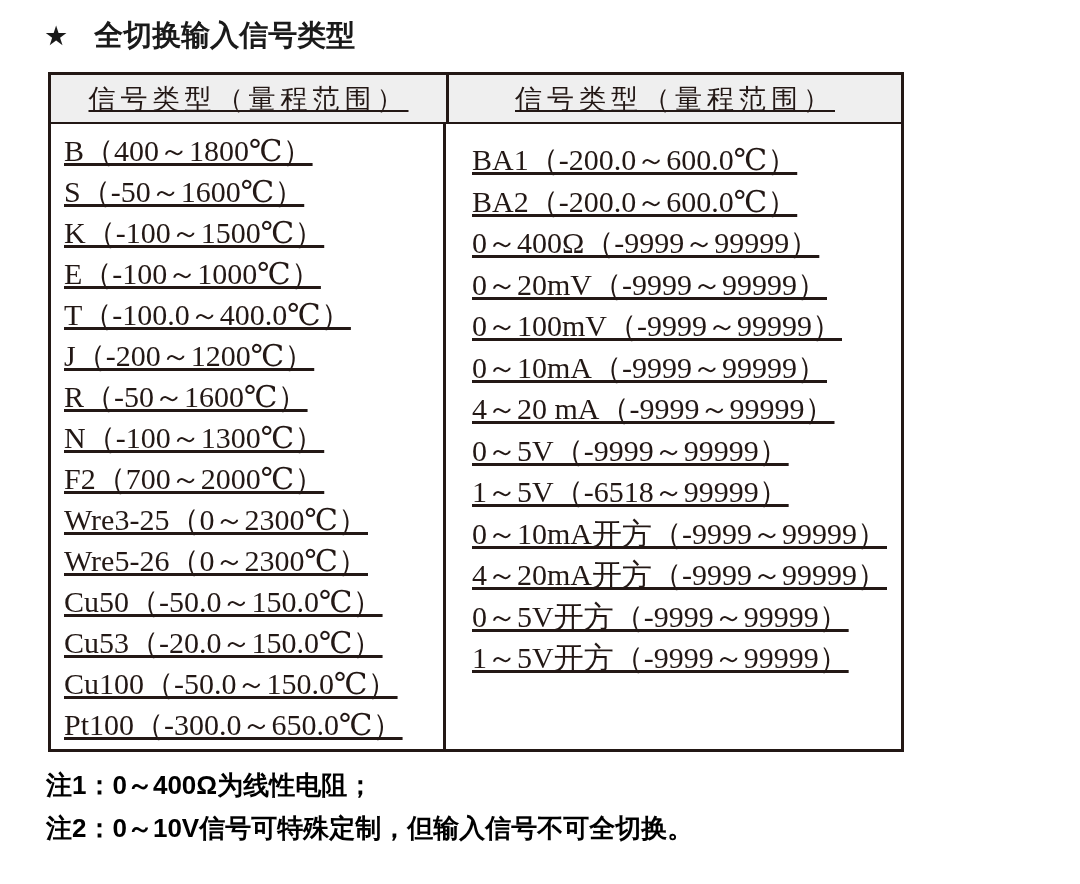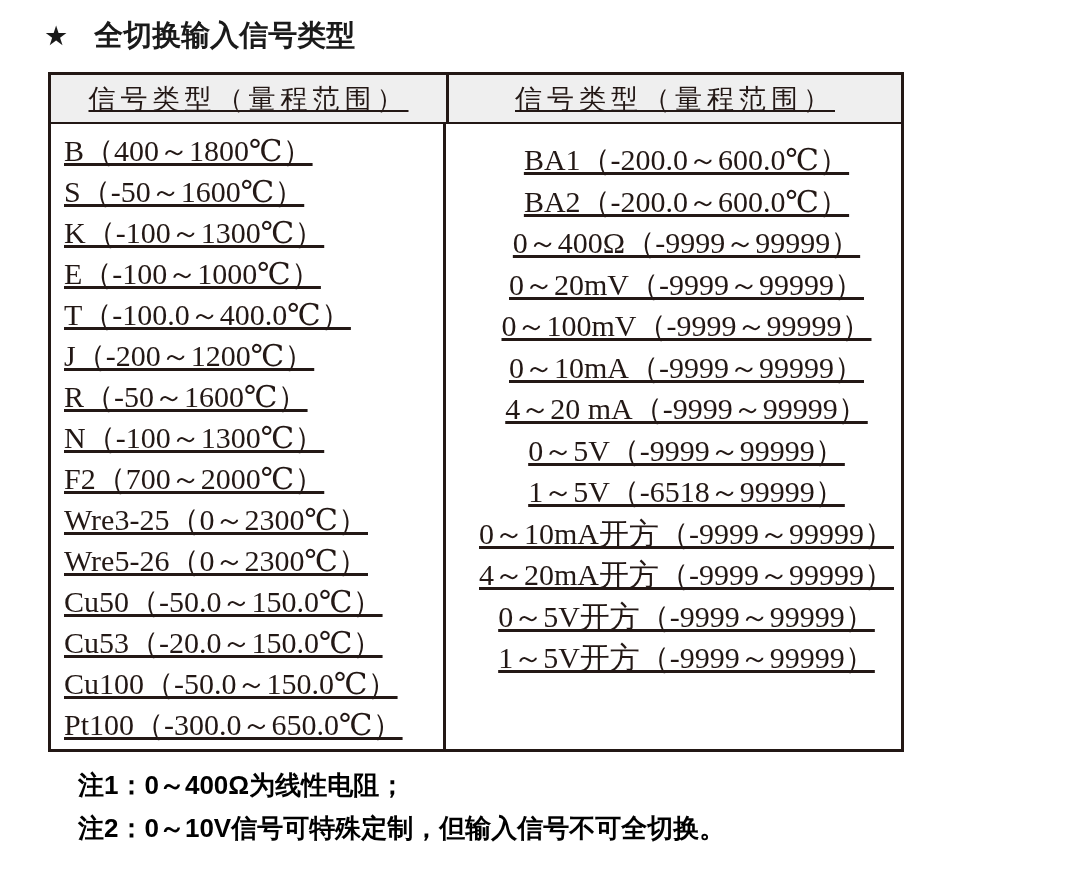--- a/index.html
+++ b/index.html
@@ -43,52 +43,51 @@
   .tbody{flex:1;display:flex;min-height:0;}
   .col{box-sizing:border-box;}
   .col.left{
     flex:0 0 395px;
     border-right:3px solid #231815;
     padding:6px 0 7px 13px;
   }
   .col.right{
     flex:1;
     padding:15px 0 4px 26px;
-    text-align:center;
   }
   .trow{
     font-size:30px;line-height:41px;
     white-space:nowrap;color:#231815;
   }
   .col.right .trow{line-height:41.5px;}
   .notes{
     position:absolute;left:46px;top:764px;
     font-family:"Liberation Sans","DejaVu Sans",sans-serif;
     font-weight:600;font-size:26px;color:#000000;
   }
-  .note-line{line-height:43px;white-space:nowrap;margin-left:32px;}
+  .note-line{line-height:43px;white-space:nowrap;}
 </style>
 </head>
 <body>
 
 <div class="title-row">
   <span class="star">★</span>
   <span>全切换输入信号类型</span>
 </div>
 
 <div class="signal-table">
   <div class="thead">
     <div class="th left">信号类型（量程范围）</div>
     <div class="th right">信号类型（量程范围）</div>
   </div>
   <div class="tbody">
     <div class="col left">
       <div class="trow">B（400～1800℃）</div>
       <div class="trow">S（-50～1600℃）</div>
-      <div class="trow">K（-100～1300℃）</div>
+      <div class="trow">K（-100～1500℃）</div>
       <div class="trow">E（-100～1000℃）</div>
       <div class="trow">T（-100.0～400.0℃）</div>
       <div class="trow">J（-200～1200℃）</div>
       <div class="trow">R（-50～1600℃）</div>
       <div class="trow">N（-100～1300℃）</div>
       <div class="trow">F2（700～2000℃）</div>
       <div class="trow">Wre3-25（0～2300℃）</div>
       <div class="trow">Wre5-26（0～2300℃）</div>
       <div class="trow">Cu50（-50.0～150.0℃）</div>
       <div class="trow">Cu53（-20.0～150.0℃）</div>

